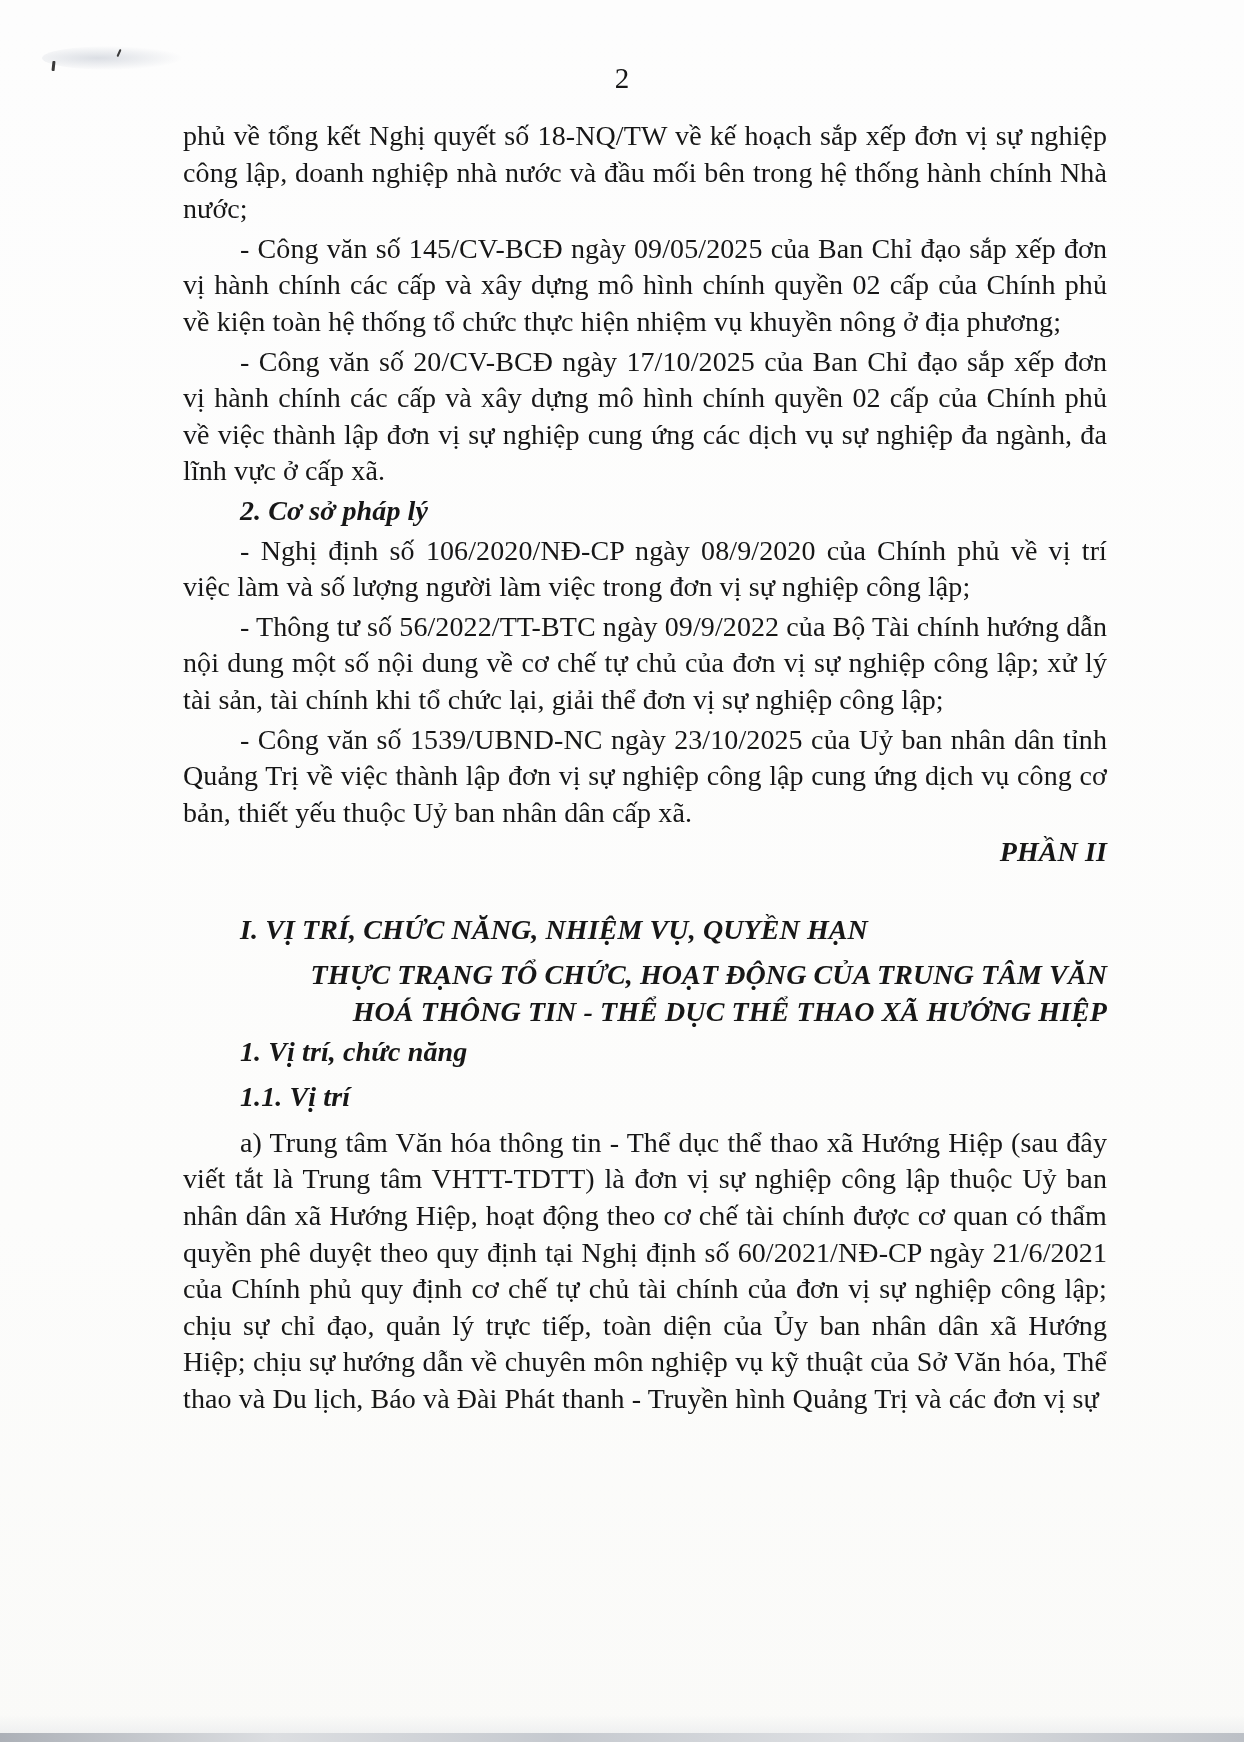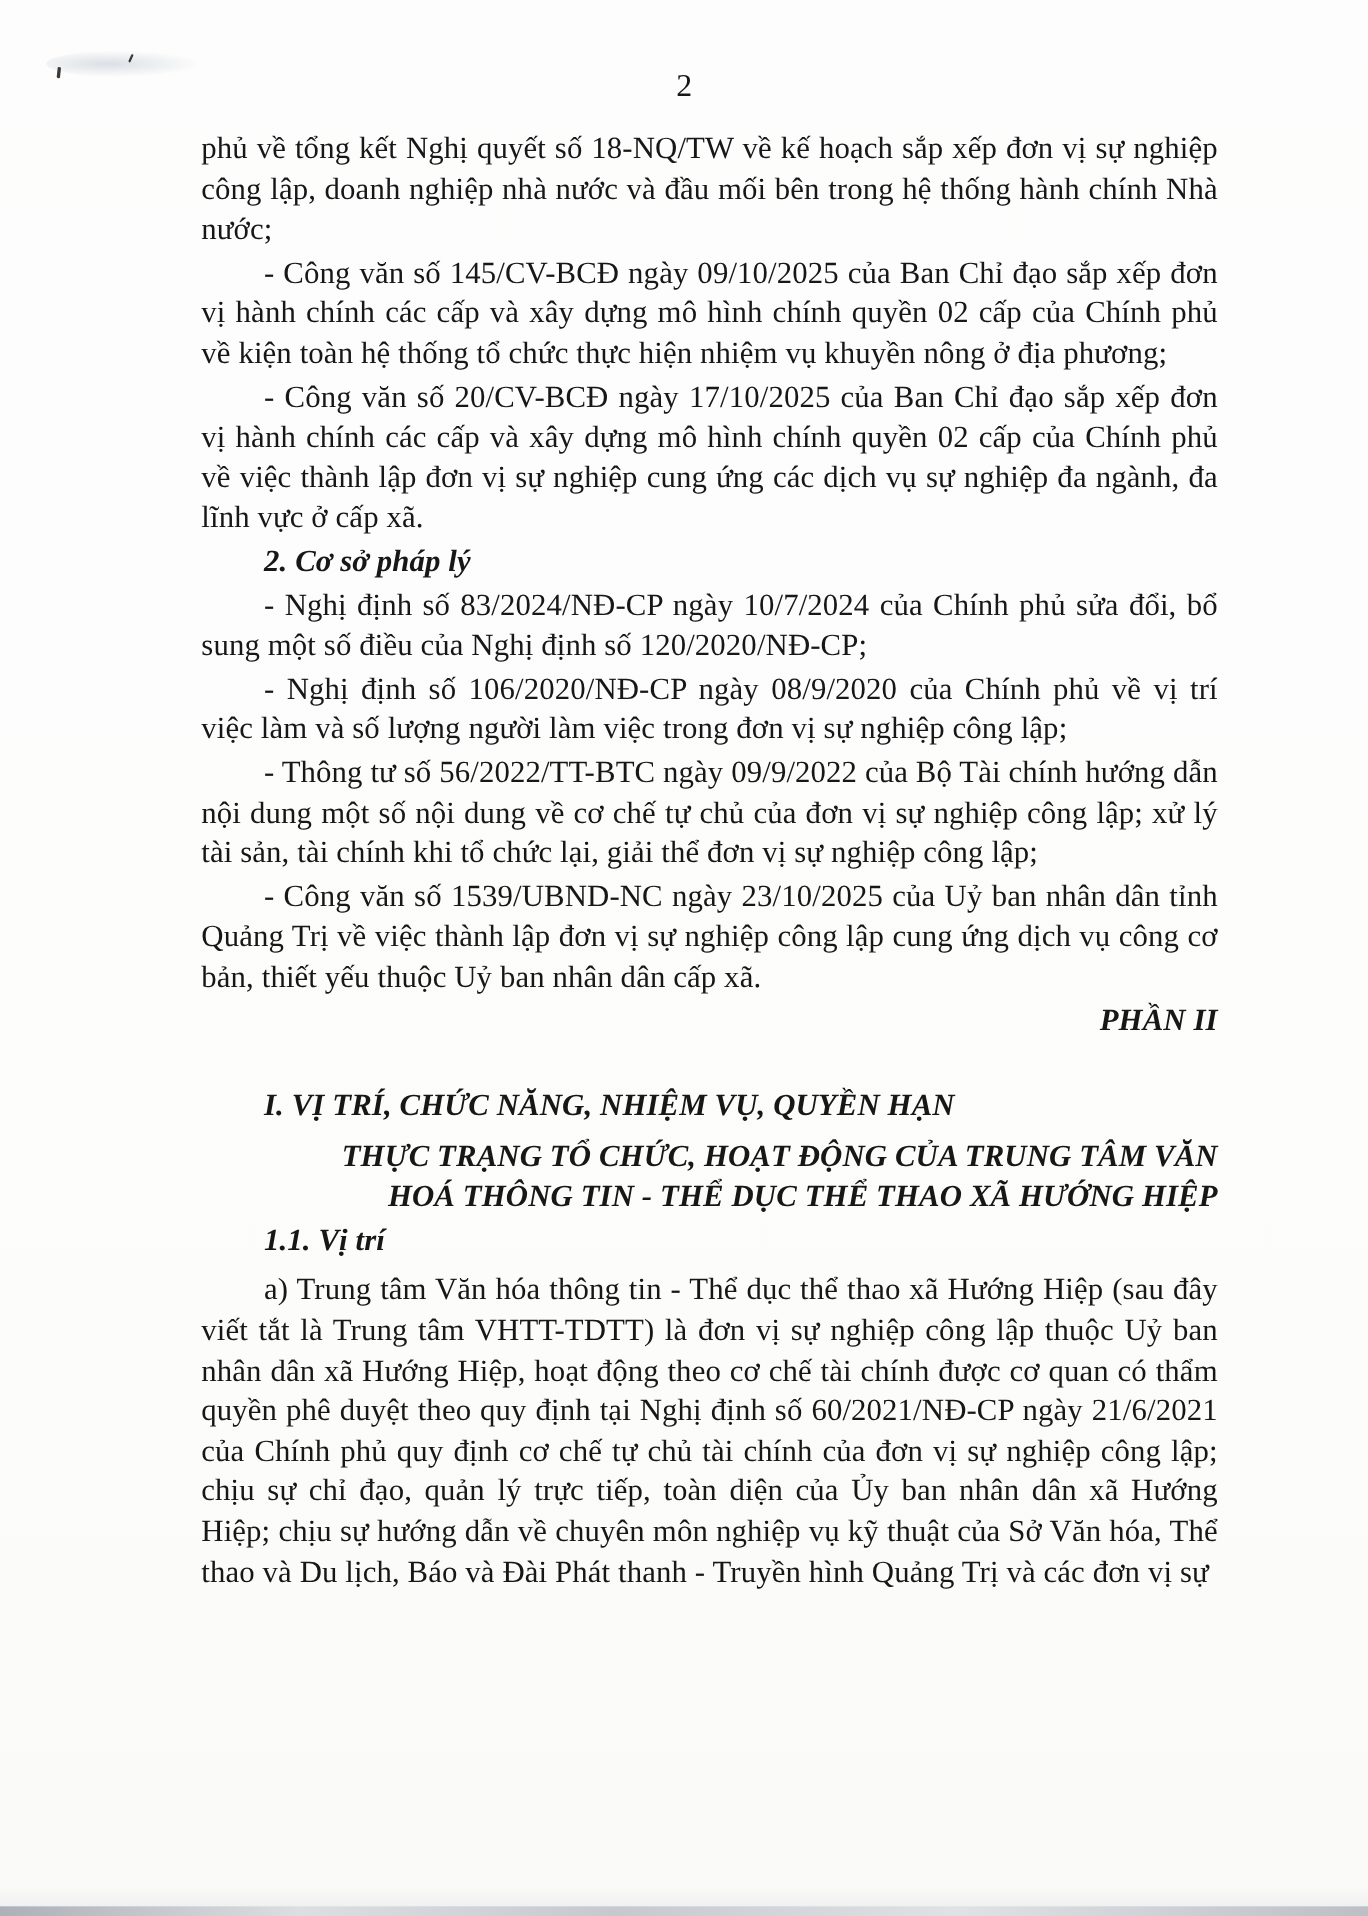--- a/index.html
+++ b/index.html
@@ -99,40 +99,40 @@
     <span class="speck s1"></span>
     <span class="speck s2"></span>
   </div>
 
   <div class="page-number">2</div>
 
   <div class="content">
 
     <p class="para no-indent">phủ về tổng kết Nghị quyết số 18-NQ/TW về kế hoạch sắp xếp đơn vị sự nghiệp công lập, doanh nghiệp nhà nước và đầu mối bên trong hệ thống hành chính Nhà nước;</p>
 
-    <p class="para">- Công văn số 145/CV-BCĐ ngày 09/10/2025 của Ban Chỉ đạo sắp xếp đơn vị hành chính các cấp và xây dựng mô hình chính quyền 02 cấp của Chính phủ về kiện toàn hệ thống tổ chức thực hiện nhiệm vụ khuyền nông ở địa phương;</p>
+    <p class="para">- Công văn số 145/CV-BCĐ ngày 09/05/2025 của Ban Chỉ đạo sắp xếp đơn vị hành chính các cấp và xây dựng mô hình chính quyền 02 cấp của Chính phủ về kiện toàn hệ thống tổ chức thực hiện nhiệm vụ khuyền nông ở địa phương;</p>
 
     <p class="para">- Công văn số 20/CV-BCĐ ngày 17/10/2025 của Ban Chỉ đạo sắp xếp đơn vị hành chính các cấp và xây dựng mô hình chính quyền 02 cấp của Chính phủ về việc thành lập đơn vị sự nghiệp cung ứng các dịch vụ sự nghiệp đa ngành, đa lĩnh vực ở cấp xã.</p>
 
     <p class="para bold">2. Cơ sở pháp lý</p>
 
-    <p class="para">- Nghị định số 83/2024/NĐ-CP ngày 10/7/2024 của Chính phủ sửa đổi, bổ sung một số điều của Nghị định số 120/2020/NĐ-CP;</p>
     <p class="para">- Nghị định số 106/2020/NĐ-CP ngày 08/9/2020 của Chính phủ về vị trí việc làm và số lượng người làm việc trong đơn vị sự nghiệp công lập;</p>
     <p class="para">- Thông tư số 56/2022/TT-BTC ngày 09/9/2022 của Bộ Tài chính hướng dẫn nội dung một số nội dung về cơ chế tự chủ của đơn vị sự nghiệp công lập; xử lý tài sản, tài chính khi tổ chức lại, giải thể đơn vị sự nghiệp công lập;</p>
     <p class="para">- Công văn số 1539/UBND-NC ngày 23/10/2025 của Uỷ ban nhân dân tỉnh Quảng Trị về việc thành lập đơn vị sự nghiệp công lập cung ứng dịch vụ công cơ bản, thiết yếu thuộc Uỷ ban nhân dân cấp xã.</p>
 
     <p class="para center bold">PHẦN II</p>
 
     <p class="para bold sec-heading">I. VỊ TRÍ, CHỨC NĂNG, NHIỆM VỤ, QUYỀN HẠN</p>
 
     <p class="para center bold">
       <span class="title-line">THỰC TRẠNG TỔ CHỨC, HOẠT ĐỘNG CỦA TRUNG TÂM VĂN</span>
       <span class="title-line">HOÁ THÔNG TIN - THỂ DỤC THỂ THAO XÃ HƯỚNG HIỆP</span>
     </p>
 
+    <p class="para bold sub-heading">1. Vị trí, chức năng</p>
 
     <p class="para bold sub-heading">1.1. Vị trí</p>
 
     <p class="para">a) Trung tâm Văn hóa thông tin - Thể dục thể thao xã Hướng Hiệp (sau đây viết tắt là Trung tâm VHTT-TDTT) là đơn vị sự nghiệp công lập thuộc Uỷ ban nhân dân xã Hướng Hiệp, hoạt động theo cơ chế tài chính được cơ quan có thẩm quyền phê duyệt theo quy định tại Nghị định số 60/2021/NĐ-CP ngày 21/6/2021 của Chính phủ quy định cơ chế tự chủ tài chính của đơn vị sự nghiệp công lập; chịu sự chỉ đạo, quản lý trực tiếp, toàn diện của Ủy ban nhân dân xã Hướng Hiệp; chịu sự hướng dẫn về chuyên môn nghiệp vụ kỹ thuật của Sở Văn hóa, Thể thao và Du lịch, Báo và Đài Phát thanh - Truyền hình Quảng Trị và các đơn vị sự</p>
 
   </div>
 
   <div class="bottom-haze"></div>
   <div class="bottom-shadow"></div>
 

